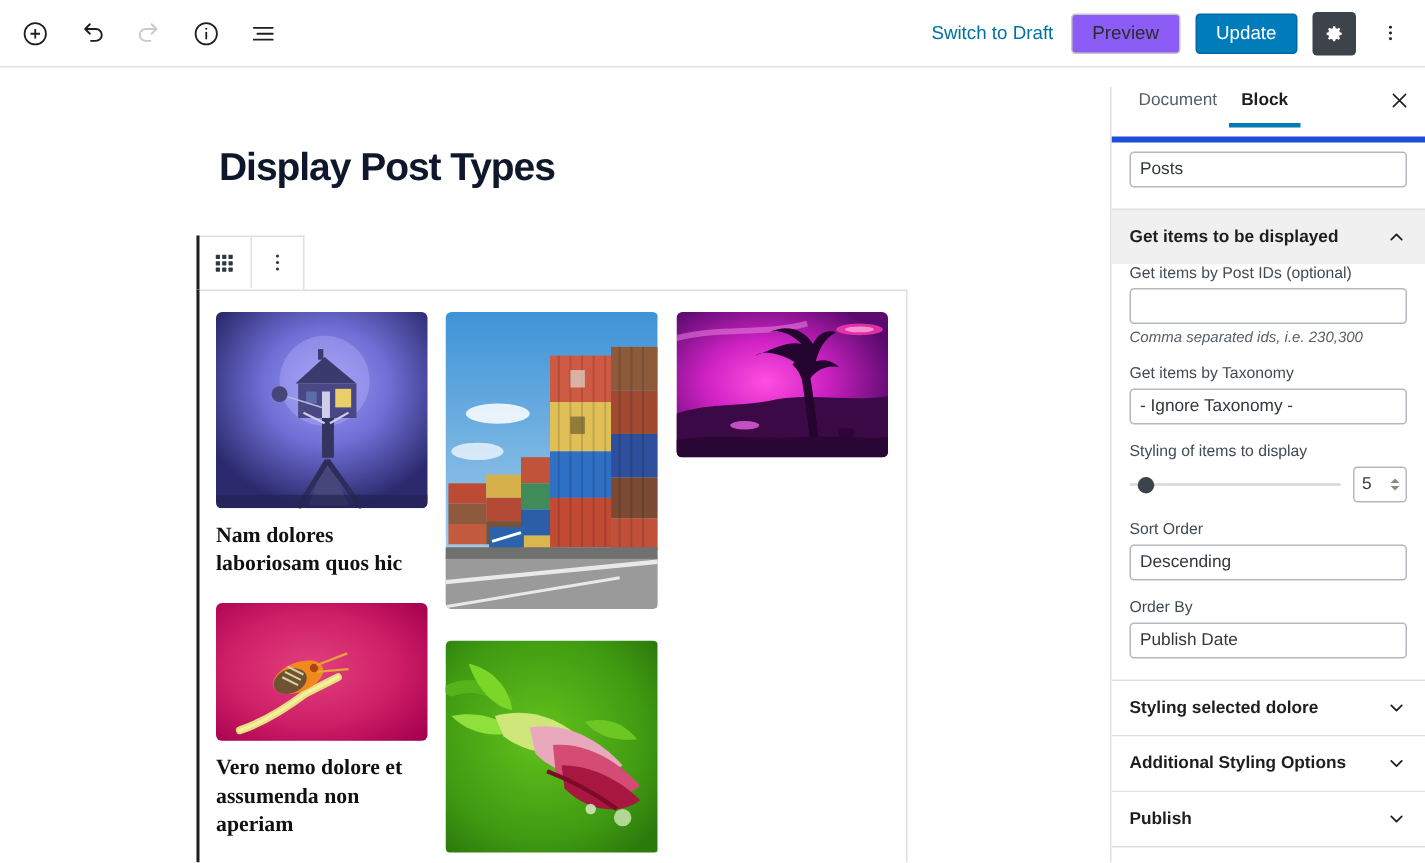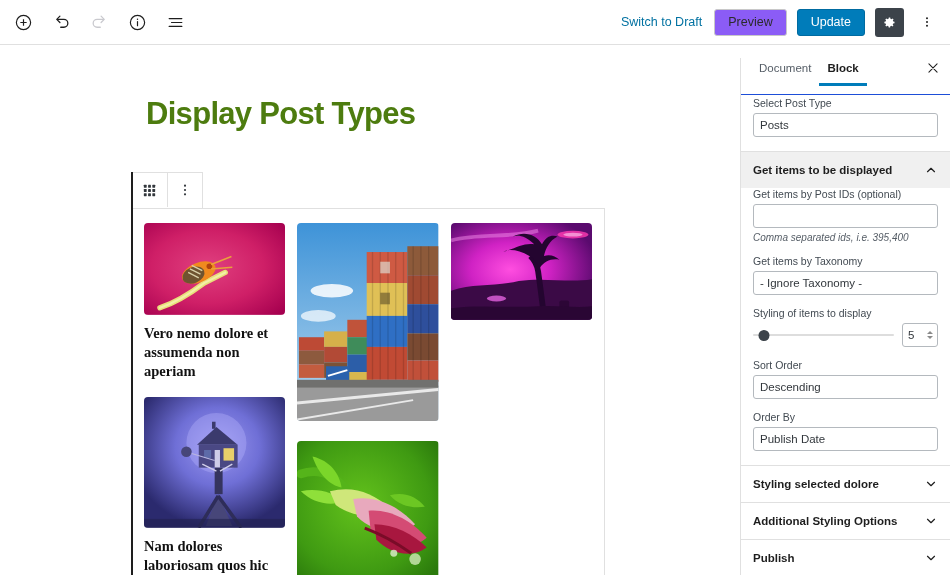--- a/index.html
+++ b/index.html
@@ -55,22 +55,22 @@
   }
 
   
   .body-row { flex:1; display:flex; min-height:0; }
   .canvas {
     flex:1; background:#fff; overflow:hidden; position:relative;
   }
   .canvas-inner { padding:38px 0 0 0; }
   .post-title {
     font-family:"Liberation Sans", sans-serif;
-    font-size:31px; font-weight:700; letter-spacing:-0.7px;
-    margin:0 0 40px 146px; color:#4d7c0f;
+    font-size:26px; font-weight:700; letter-spacing:-0.7px;
+    margin:0 0 30px 146px; color:#0f172a;
   }
 
   
   .block-wrap { margin-left:131px; width:474px; position:relative; }
   .block-toolbar {
     display:flex; height:36px; width:72px;
     border:1px solid #e0e0e0; border-bottom:none; background:#fff;
     position:relative;
   }
   .block-toolbar:before{
@@ -101,21 +101,21 @@
   }
 
   
   .sidebar {
     width:210px; min-width:210px; background:#fff;
     border-left:1px solid #e0e0e0;
     display:flex; flex-direction:column; overflow:hidden;
   }
   .side-tabs {
     display:flex; align-items:center; height:37px; min-height:37px;
-    border-bottom:1px solid #1d4ed8; padding:0 4px 16px 10px; position:relative;
+    border-bottom:4px solid #1d4ed8; padding:0 4px 16px 10px; position:relative;
   }
   .side-tab {
     font-size:11.5px; color:#555d66; padding:0 8px; height:36px;
     display:flex; align-items:center; cursor:pointer; background:none; border:none;
     font-family:"Liberation Sans", sans-serif;
   }
   .side-tab.active { color:#1e1e1e; font-weight:700; box-shadow:inset 0 -3px 0 #007cba; }
   .side-close {
     margin-left:auto; width:26px; height:26px; display:flex; align-items:center;
     justify-content:center; background:none; border:none; cursor:pointer; color:#1e1e1e;
@@ -254,42 +254,20 @@
               <svg width="16" height="16" viewBox="0 0 24 24" fill="currentColor">
                 <circle cx="12" cy="5.5" r="1.6"></circle>
                   <circle cx="12" cy="12" r="1.6"></circle>
                   <circle cx="12" cy="18.5" r="1.6"></circle>
               </svg>
             </button>
           </div>
 
           <div class="block-frame">
             <div class="grid">
-
-              
-              <div class="card">
-                <svg class="thumb" viewBox="0 0 160 104" preserveAspectRatio="none">
-                  <defs>
-                    <radialGradient id="g1" cx="45%" cy="48%" r="72%">
-                      <stop offset="0%" stop-color="#e0407f"></stop>
-                        <stop offset="55%" stop-color="#cf1f67"></stop>
-                        <stop offset="100%" stop-color="#a5004f"></stop>
-                    </radialGradient>
-                  </defs>
-                  <rect width="160" height="104" fill="url(#g1)"></rect>
-                  <path d="M18 96 C36 90 52 80 68 68 L92 56" stroke="#e8e07a" stroke-width="6" fill="none" stroke-linecap="round"></path>
-                  <path d="M18 96 C36 90 52 80 68 68 L92 56" stroke="#f3efa8" stroke-width="2.4" fill="none" stroke-linecap="round"></path>
-                  <ellipse cx="62" cy="56" rx="20" ry="11" fill="#f08a1e" transform="rotate(-22 62 56)"></ellipse>
-                  <ellipse cx="56" cy="59" rx="13" ry="9" fill="#6f5330" transform="rotate(-22 56 59)"></ellipse>
-                  <path d="M50 56 L62 62 M52 52 L64 58 M54 48 L66 54" stroke="#d9cfa8" stroke-width="1.6"></path>
-                  <circle cx="74" cy="49" r="3.2" fill="#b0430d"></circle>
-                  <path d="M76 47 L99 38 M76 52 L100 50" stroke="#e8a23b" stroke-width="1.7" fill="none"></path>
-                </svg>
-                <div class="card-title">Vero nemo dolore et assumenda non aperiam</div>
-              </div>
 
               
               <div class="card">
                 <svg class="thumb" viewBox="0 0 160 148" preserveAspectRatio="none">
                   <defs>
                     <radialGradient id="g2" cx="52%" cy="38%" r="62%">
                       <stop offset="0%" stop-color="#9b98f0"></stop>
                         <stop offset="48%" stop-color="#6f6fd6"></stop>
                         <stop offset="100%" stop-color="#2b2a6e"></stop>
                     </radialGradient>
@@ -308,20 +286,42 @@
                   <path d="M66 76 L82 84 M100 76 L86 84" stroke="#cfcde8" stroke-width="1.6"></path>
                   <circle cx="48" cy="62" r="6" fill="#474679"></circle>
                   <path d="M54 64 L80 72" stroke="#b9b6e0" stroke-width="1.2"></path>
                   <rect x="0" y="138" width="160" height="10" fill="#22214f" opacity="0.6"></rect>
                 </svg>
                 <div class="card-title">Nam dolores laboriosam quos hic</div>
               </div>
 
               
               <div class="card">
+                <svg class="thumb" viewBox="0 0 160 104" preserveAspectRatio="none">
+                  <defs>
+                    <radialGradient id="g1" cx="45%" cy="48%" r="72%">
+                      <stop offset="0%" stop-color="#e0407f"></stop>
+                        <stop offset="55%" stop-color="#cf1f67"></stop>
+                        <stop offset="100%" stop-color="#a5004f"></stop>
+                    </radialGradient>
+                  </defs>
+                  <rect width="160" height="104" fill="url(#g1)"></rect>
+                  <path d="M18 96 C36 90 52 80 68 68 L92 56" stroke="#e8e07a" stroke-width="6" fill="none" stroke-linecap="round"></path>
+                  <path d="M18 96 C36 90 52 80 68 68 L92 56" stroke="#f3efa8" stroke-width="2.4" fill="none" stroke-linecap="round"></path>
+                  <ellipse cx="62" cy="56" rx="20" ry="11" fill="#f08a1e" transform="rotate(-22 62 56)"></ellipse>
+                  <ellipse cx="56" cy="59" rx="13" ry="9" fill="#6f5330" transform="rotate(-22 56 59)"></ellipse>
+                  <path d="M50 56 L62 62 M52 52 L64 58 M54 48 L66 54" stroke="#d9cfa8" stroke-width="1.6"></path>
+                  <circle cx="74" cy="49" r="3.2" fill="#b0430d"></circle>
+                  <path d="M76 47 L99 38 M76 52 L100 50" stroke="#e8a23b" stroke-width="1.7" fill="none"></path>
+                </svg>
+                <div class="card-title">Vero nemo dolore et assumenda non aperiam</div>
+              </div>
+
+              
+              <div class="card">
                 <svg class="thumb" viewBox="0 0 146 205" preserveAspectRatio="none">
                   <defs>
                     <linearGradient id="sky" x1="0" y1="0" x2="0" y2="1">
                       <stop offset="0%" stop-color="#3e93d8"></stop>
                         <stop offset="100%" stop-color="#b9d9ef"></stop>
                     </linearGradient>
                   </defs>
                   <rect width="146" height="205" fill="url(#sky)"></rect>
                   <ellipse cx="36" cy="70" rx="22" ry="7" fill="#ffffff" opacity="0.85"></ellipse>
                   <ellipse cx="22" cy="96" rx="18" ry="6" fill="#ffffff" opacity="0.7"></ellipse>
@@ -431,21 +431,20 @@
             <path d="M5 5l14 14M19 5L5 19"></path>
           </svg>
         </button>
       </div>
 
       <div class="side-scroll">
 
         <div class="panel">
           <div class="panel-body" style="padding-top:6px;">
             <div class="field">
-              <span class="flabel" style="margin-top:-4px;display:block;">Select Post Type</span>
               <div class="sel-wrap">
                 <div class="sel">Posts</div>
                 <span class="arrow"><b></b></span>
               </div>
             </div>
           </div>
         </div>
 
         <div class="panel">
           <div class="panel-head open">
@@ -454,21 +453,21 @@
               <svg width="14" height="14" viewBox="0 0 24 24" fill="none" stroke="currentColor" stroke-width="2" stroke-linecap="round" stroke-linejoin="round">
                   <polyline points="6,15 12,9 18,15"></polyline>
                 </svg>
             </span>
           </div>
           <div class="panel-body">
 
             <div class="field">
               <span class="flabel">Get items by Post IDs (optional)</span>
               <input class="txt" type="text" value="" style="">
-              <span class="fhelp">Comma separated ids, i.e. 395,400</span>
+              <span class="fhelp">Comma separated ids, i.e. 230,300</span>
             </div>
 
             <div class="field">
               <span class="flabel">Get items by Taxonomy</span>
               <div class="sel-wrap">
                 <div class="sel">- Ignore Taxonomy -</div>
                 <span class="arrow"><b></b></span>
               </div>
             </div>
 

